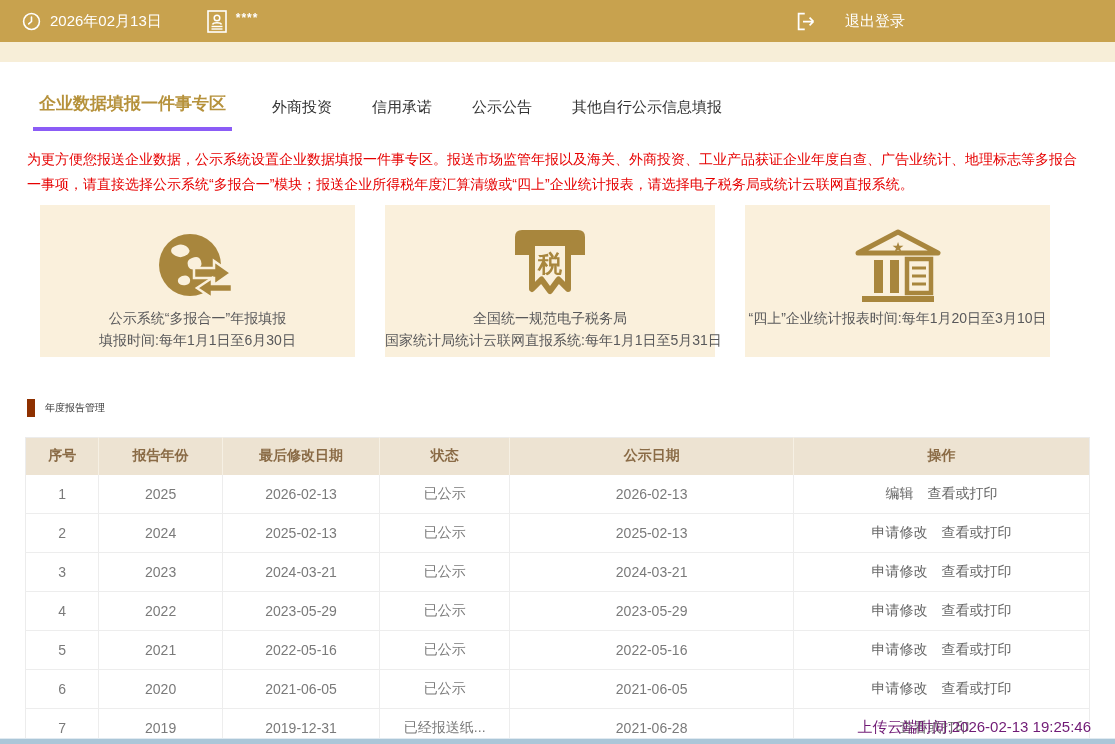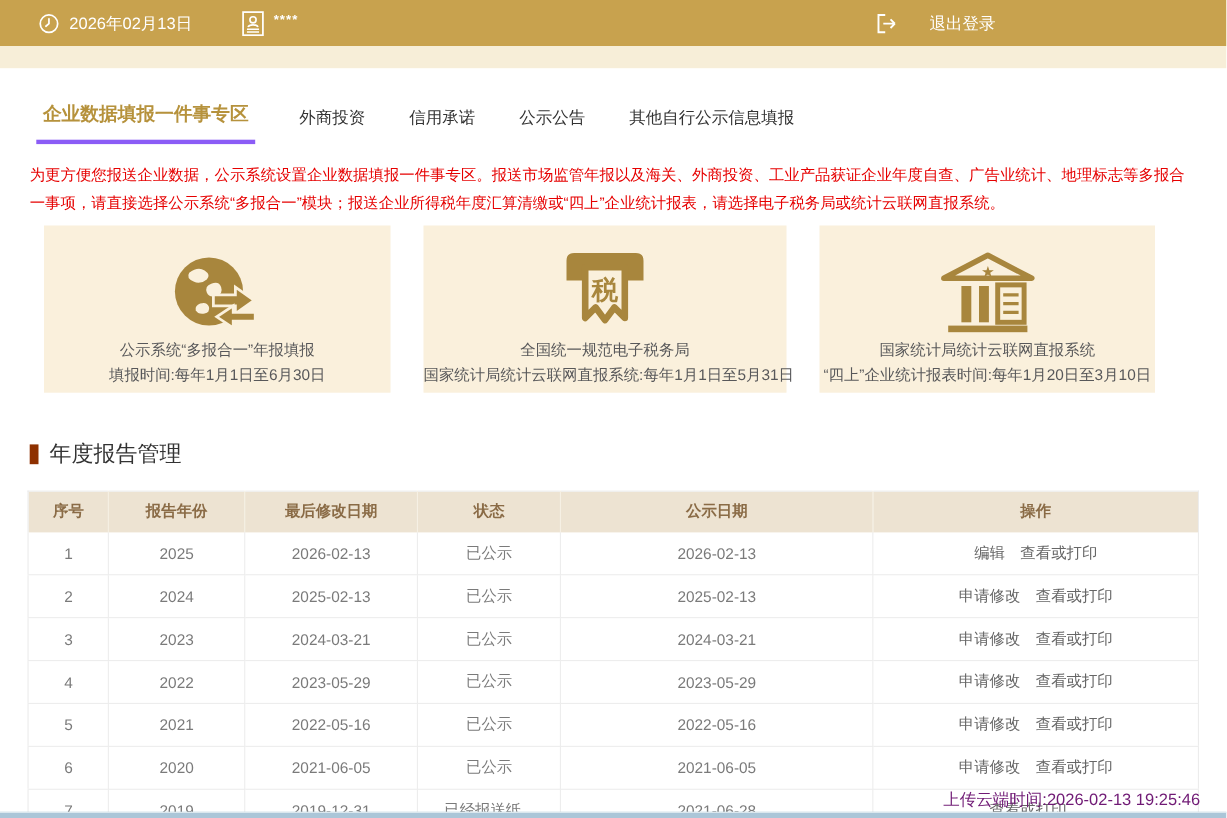--- a/index.html
+++ b/index.html
@@ -1,20 +1,20 @@
 <!DOCTYPE html>
 <html><head>
 <meta charset="utf-8">
 <style>
   * { margin:0; padding:0; box-sizing:border-box; }
   body { font-family:"Liberation Sans", sans-serif; background:#fff; }
   .page { position:relative; width:1115px; height:744px; overflow:hidden; background:#fff; }
 
   
-  .topbar { height:42px; background:#C8A24E; display:flex; color:#fff; padding-left:35px; }
+  .topbar { height:42px; background:#C8A24E; display:flex; color:#fff; padding-left:22px; }
   .topbar-group { display:flex; align-items:center; gap:9px; font-size:15px; }
   .topbar-group svg { display:block; }
   .id-group { margin-left:45px; }
   .id-masked { font-size:12px; font-weight:bold; letter-spacing:1px; position:relative; top:-3px; }
   .spacer { flex:1; }
   .logout-group { margin-right:210px; cursor:pointer;gap:28px; }
   .subbar { height:20px; background:#F7EED8; }
 
   
   .content { padding:0 25px; position:relative; }
@@ -28,21 +28,21 @@
   .notice { color:#E60000; font-size:14px; line-height:25px; margin:16px 0 0 2px; }
 
   
   .cards { display:flex; gap:30px; margin-top:8px; padding-left:15px; }
   .card { background:#FAF0DC; height:152px; text-align:center; cursor:pointer; }
   .card-1 { width:315px; } .card-2 { width:330px; } .card-3 { width:305px; }
   .card-icon { height:80px; margin-top:22px; display:flex; align-items:center; justify-content:center; }
   .card-line { font-size:14px; color:#58585A; line-height:22px; white-space:nowrap; }
 
   
-  .section-title { display:flex; align-items:center; gap:10px; margin:42px 0 0 2px; font-size:20px; color:#333; }
+  .section-title { display:flex; align-items:center; gap:10px; margin:42px 0 0 2px; font-size:10px; color:#333; }
   .section-bar { width:8px; height:18px; background:#8E3000; display:inline-block; }
 
   
   table { width:100%; border-collapse:collapse; table-layout:fixed; margin-top:20px; border:1px solid #ECECEC; }
   thead th { background:#EDE3D2; color:#8A6B46; font-size:14px; font-weight:bold; height:37px; border-right:1px solid #F6F0E4; }
   thead th:last-child { border-right:none; }
   tbody td { height:39px; font-size:14px; color:#7A7A7A; text-align:center; border-bottom:1px solid #EDEDED; border-right:1px solid #EDEDED; }
   tbody td:last-child { border-right:none; }
   .action-link { color:#666; cursor:pointer; }
   .action-link + .action-link { margin-left:14px; }
@@ -139,21 +139,20 @@
             <text x="46" y="24" font-size="14" fill="#A8863D" text-anchor="middle">★</text>
             <rect x="22" y="32" width="9" height="33" fill="#A8863D"></rect>
             <rect x="38" y="32" width="9" height="33" fill="#A8863D"></rect>
             <rect x="55" y="31" width="24" height="34" fill="none" stroke="#A8863D" stroke-width="4.5"></rect>
             <line x1="60" y1="40" x2="74" y2="40" stroke="#A8863D" stroke-width="3"></line>
             <line x1="60" y1="48" x2="74" y2="48" stroke="#A8863D" stroke-width="3"></line>
             <line x1="60" y1="56" x2="74" y2="56" stroke="#A8863D" stroke-width="3"></line>
             <rect x="10" y="68" width="72" height="6" fill="#A8863D"></rect>
           </svg>
         </div>
-        <div class="card-line">国家统计局统计云联网直报系统</div>
         <div class="card-line">“四上”企业统计报表时间:每年1月20日至3月10日</div>
       </div>
 
     </div>
 
     <div class="section-title">
       <span class="section-bar"></span>
       <span>年度报告管理</span>
     </div>
 

